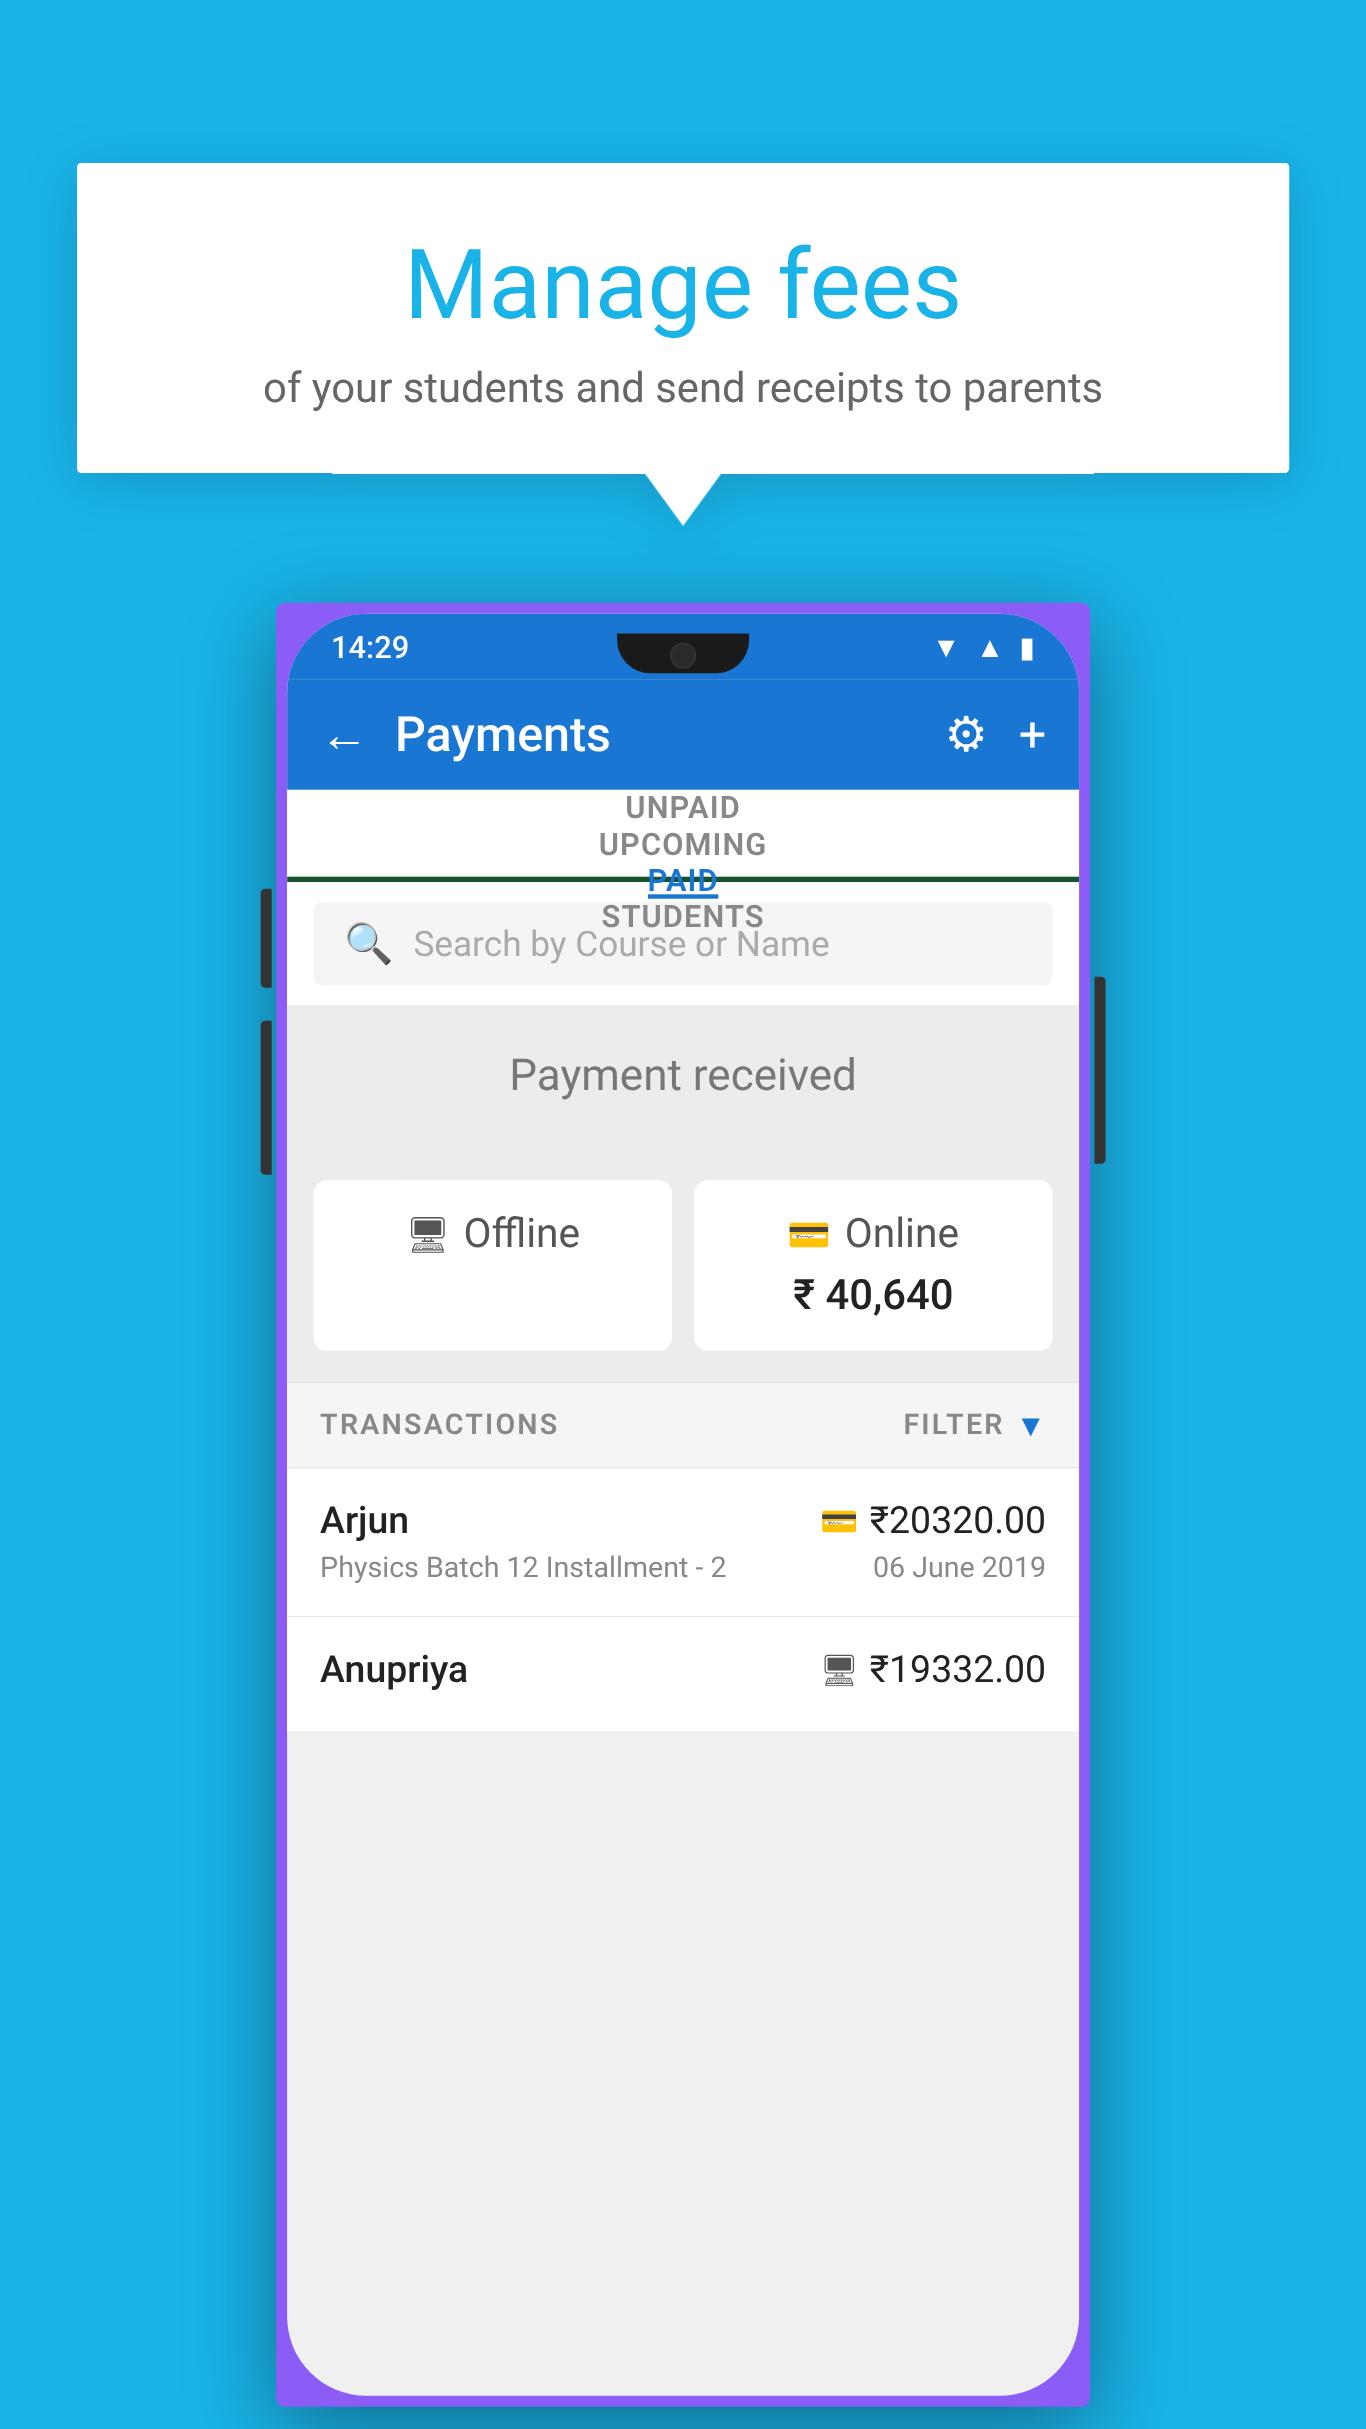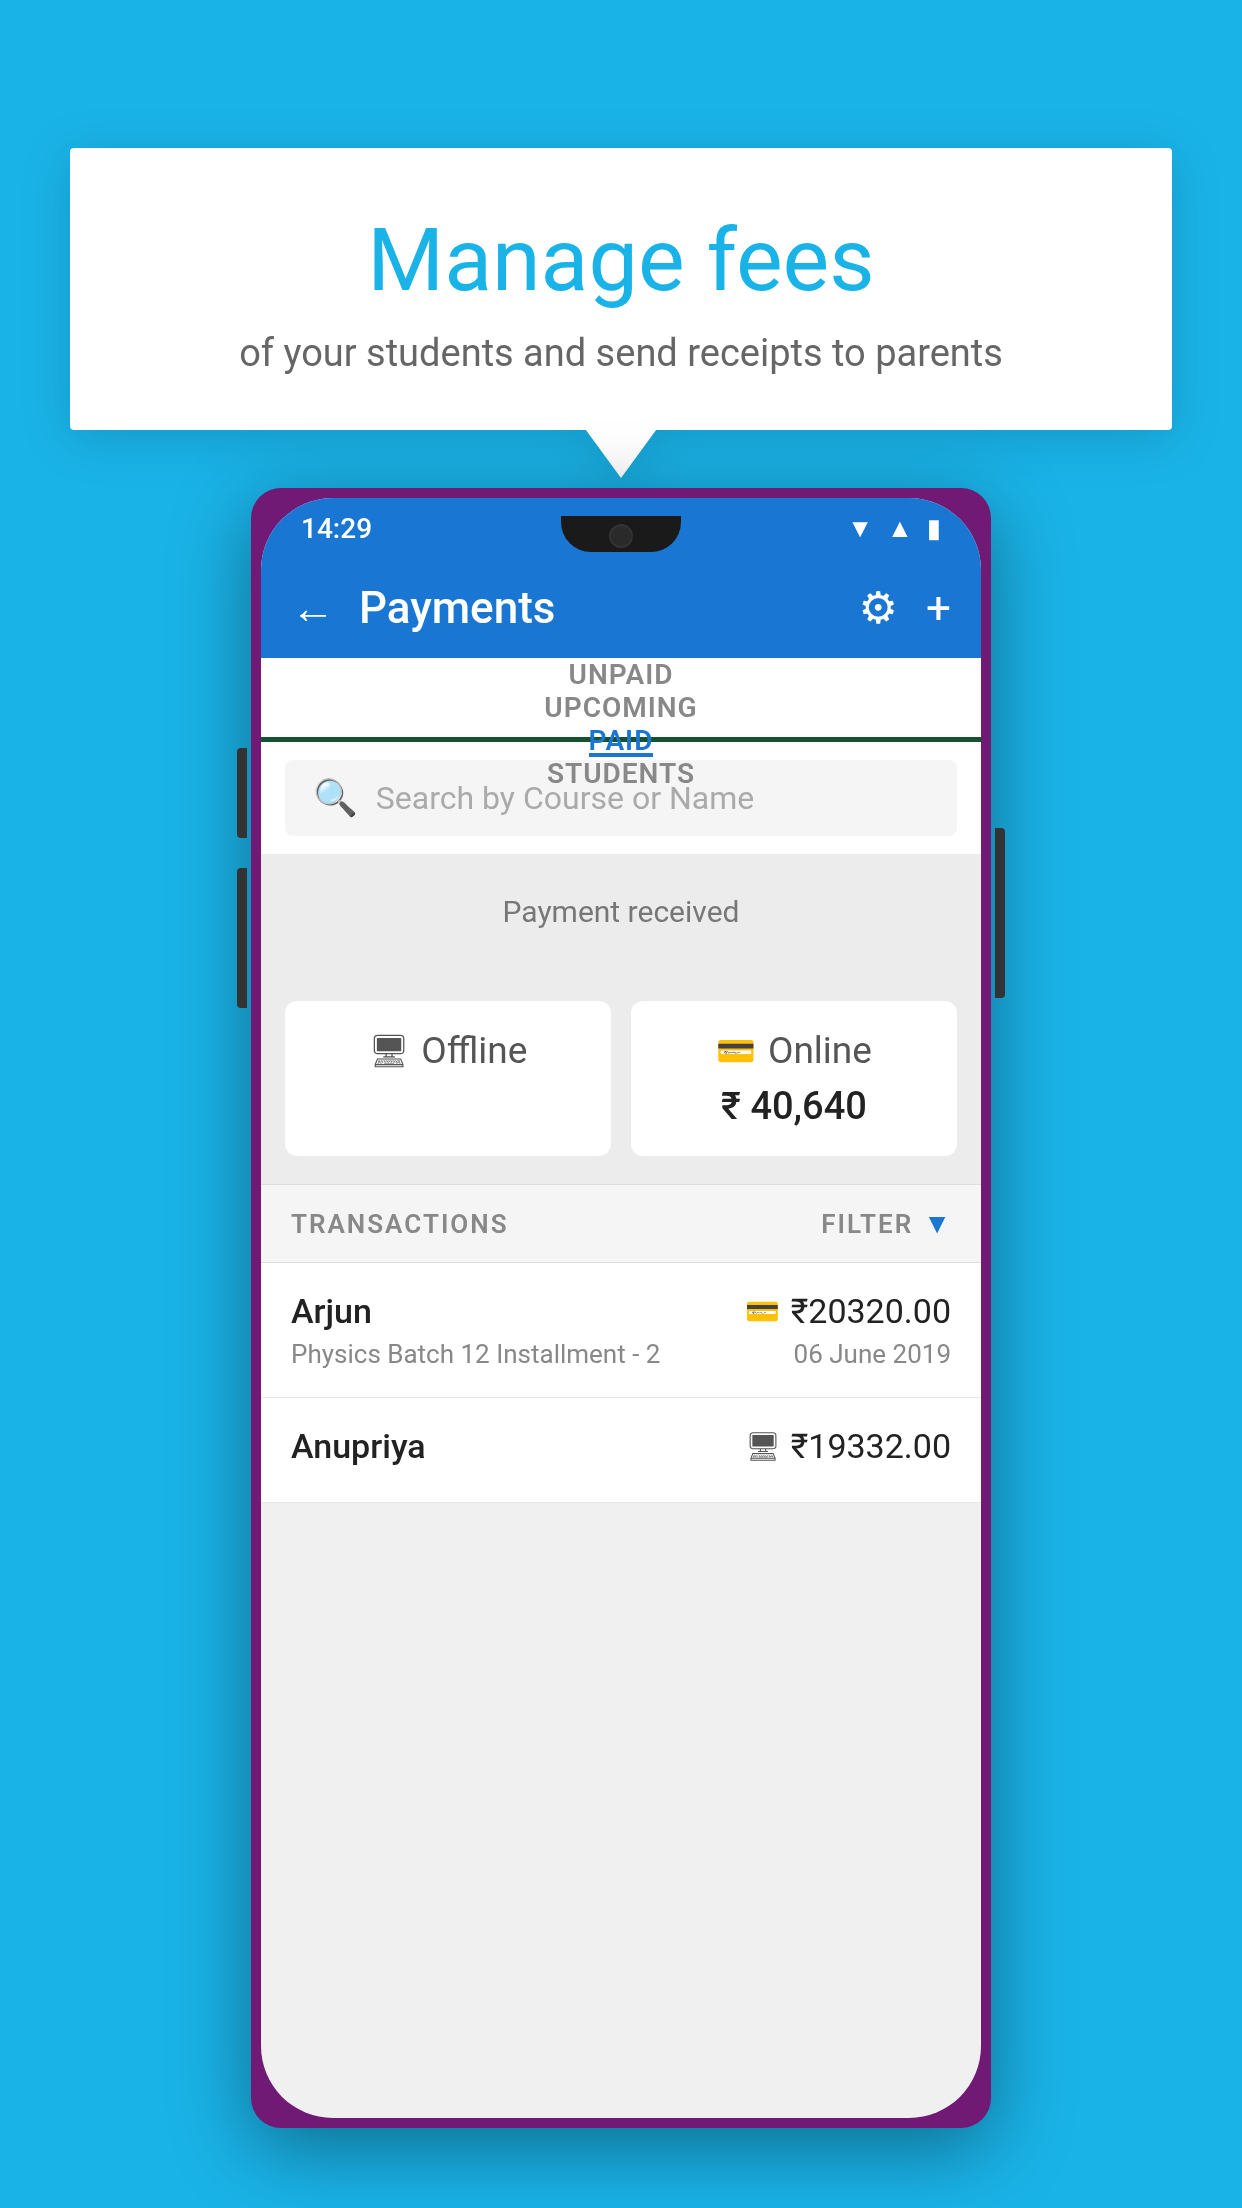--- a/index.html
+++ b/index.html
@@ -44,27 +44,27 @@
     }
     .bubble-subtitle {
       font-size: 38px;
       color: #666;
       font-weight: 400;
     }
 
     
     .phone-frame {
       position: absolute;
-      top: 488px;
+      top: 548px;
       left: 50%;
       transform: translateX(-50%);
       width: 740px;
       height: 1640px;
-      background: #701a75;
-      border-radius: 30px;
+      background: #8b5cf6;
+      border-radius: 8px;
       padding: 10px;
       box-shadow: 0 20px 80px rgba(0,0,0,0.4);
     }
 
     
     .phone-notch {
       position: absolute;
       top: 18px;
       left: 50%;
       transform: translateX(-50%);
@@ -211,21 +211,21 @@
       font-size: 32px;
     }
 
     
     .payment-received-section {
       background: #ececec;
       padding: 40px 30px 36px;
       text-align: center;
     }
     .payment-received-label {
-      font-size: 30px;
+      font-size: 40px;
       color: #777;
       margin-bottom: 12px;
     }
     .payment-amount {
       font-size: 72px;
       color: #222;
       font-weight: 400;
     }
 
     

